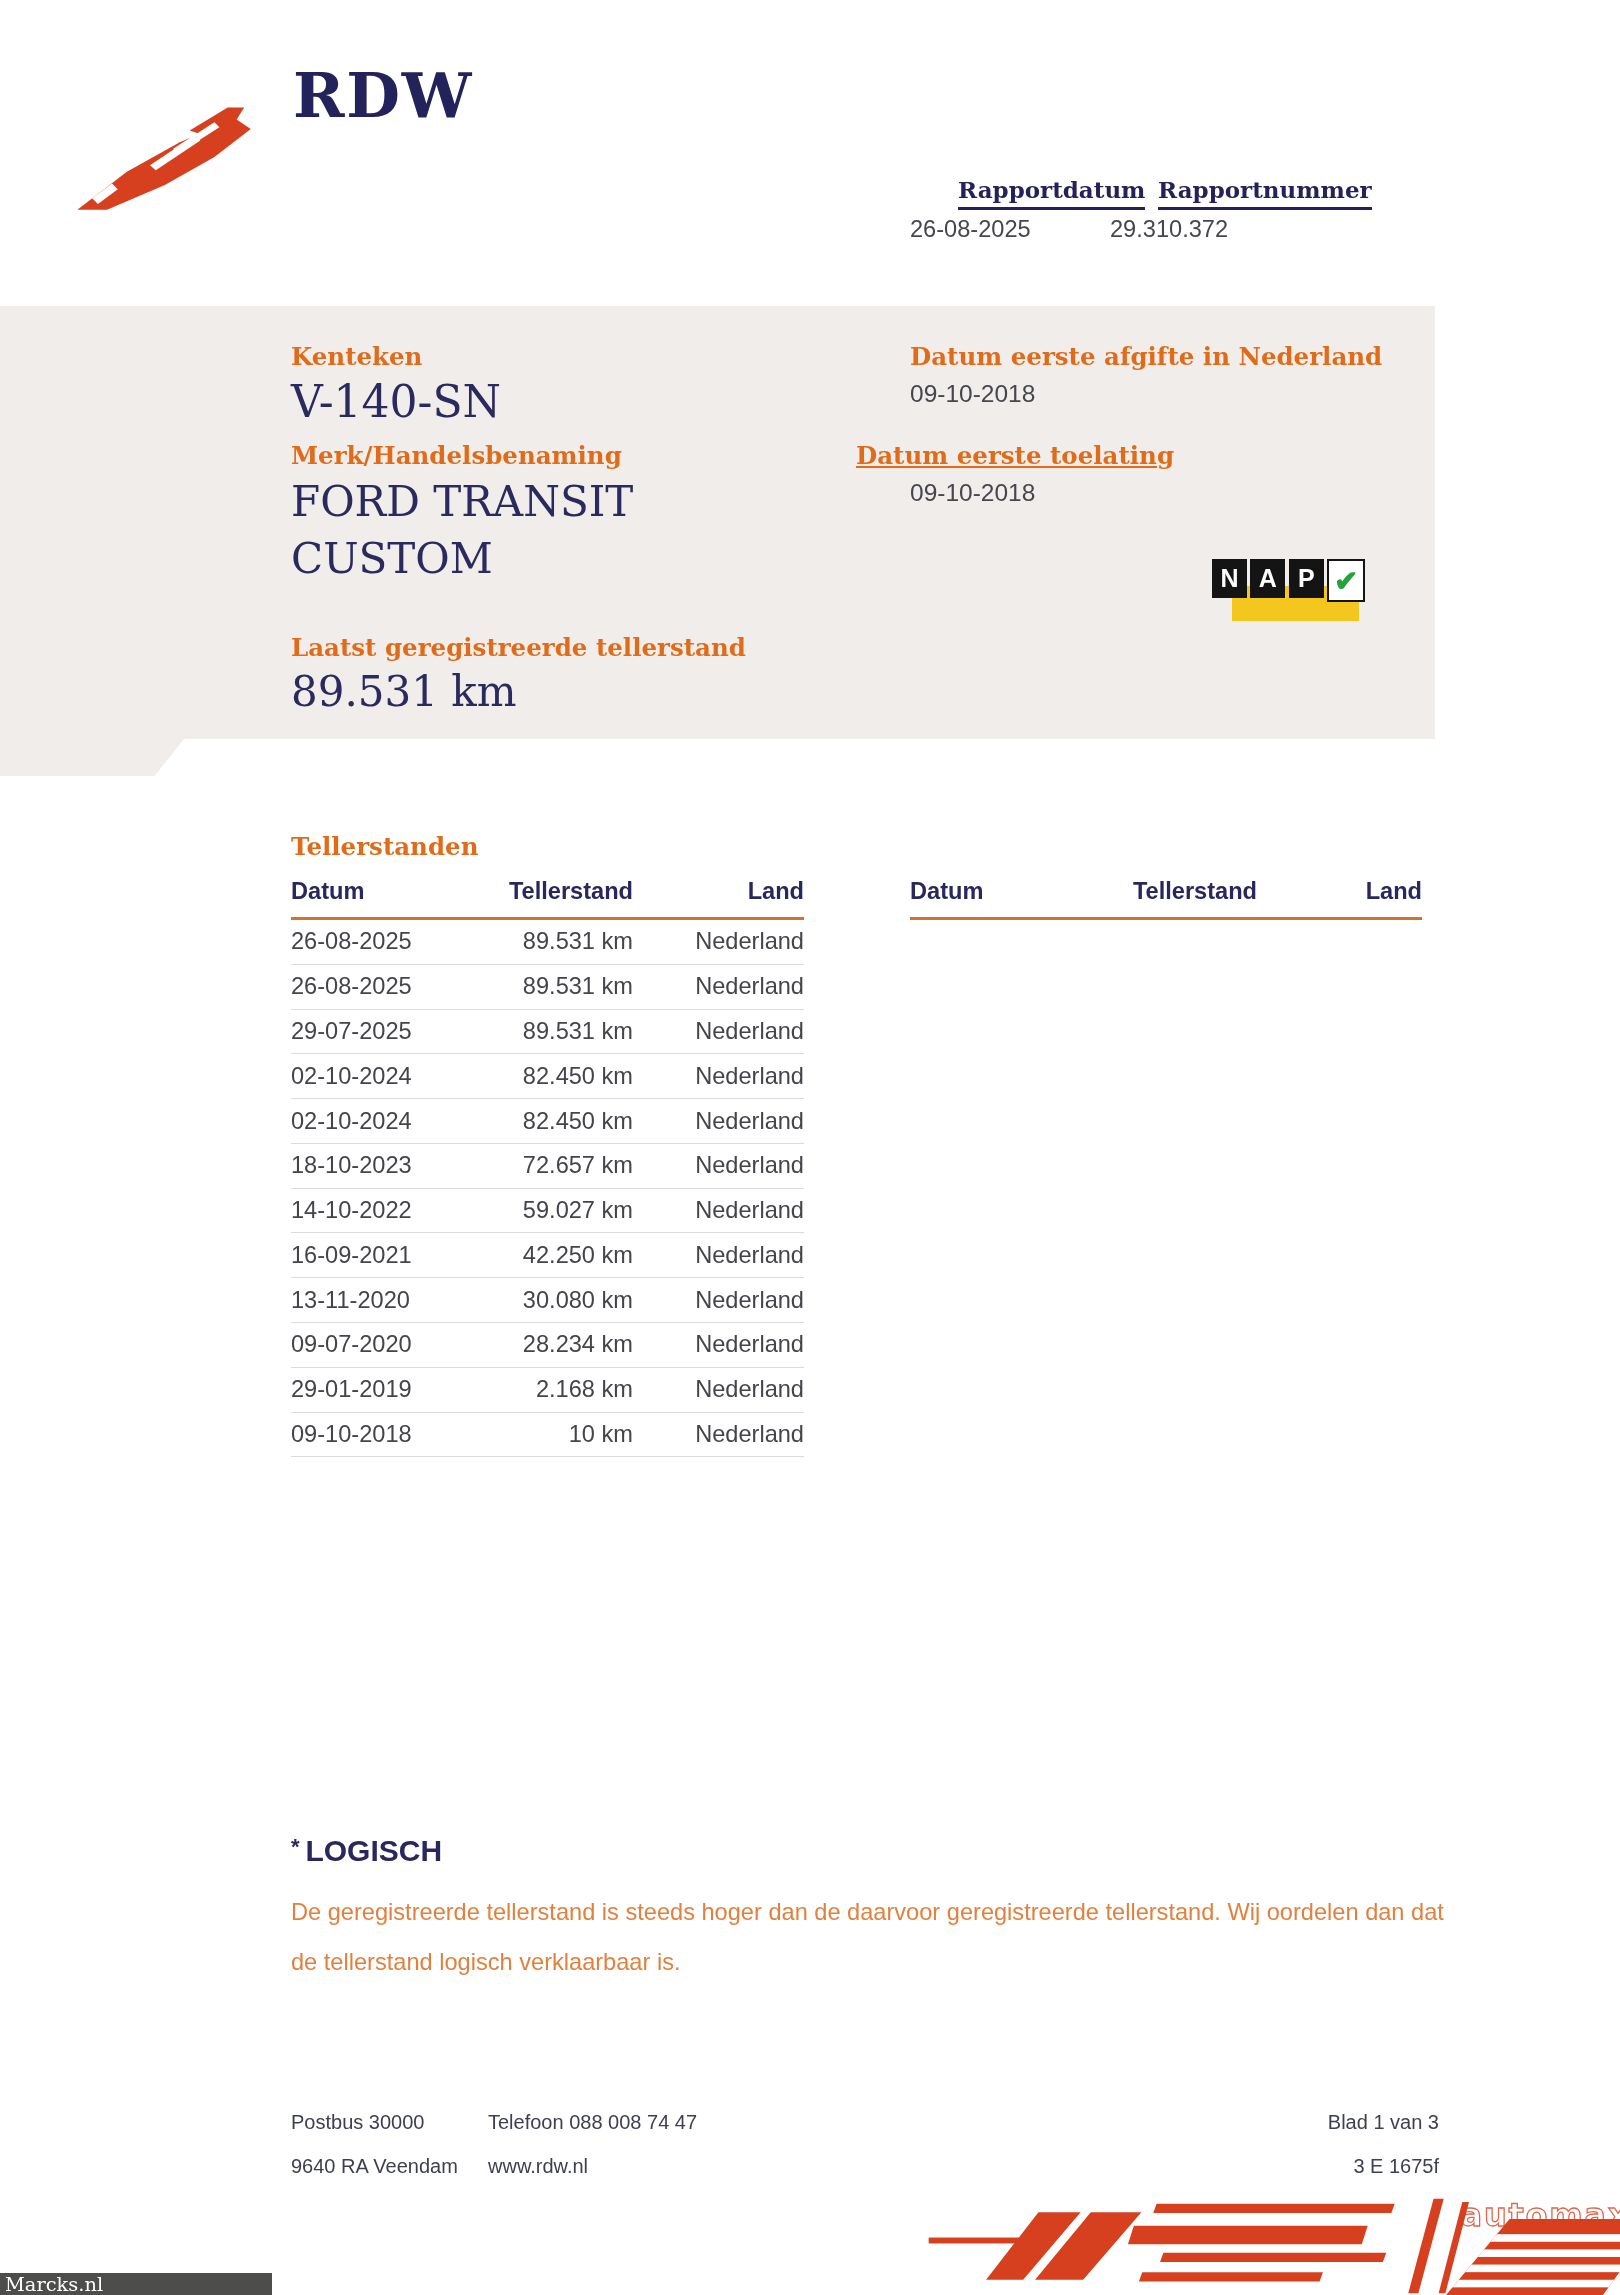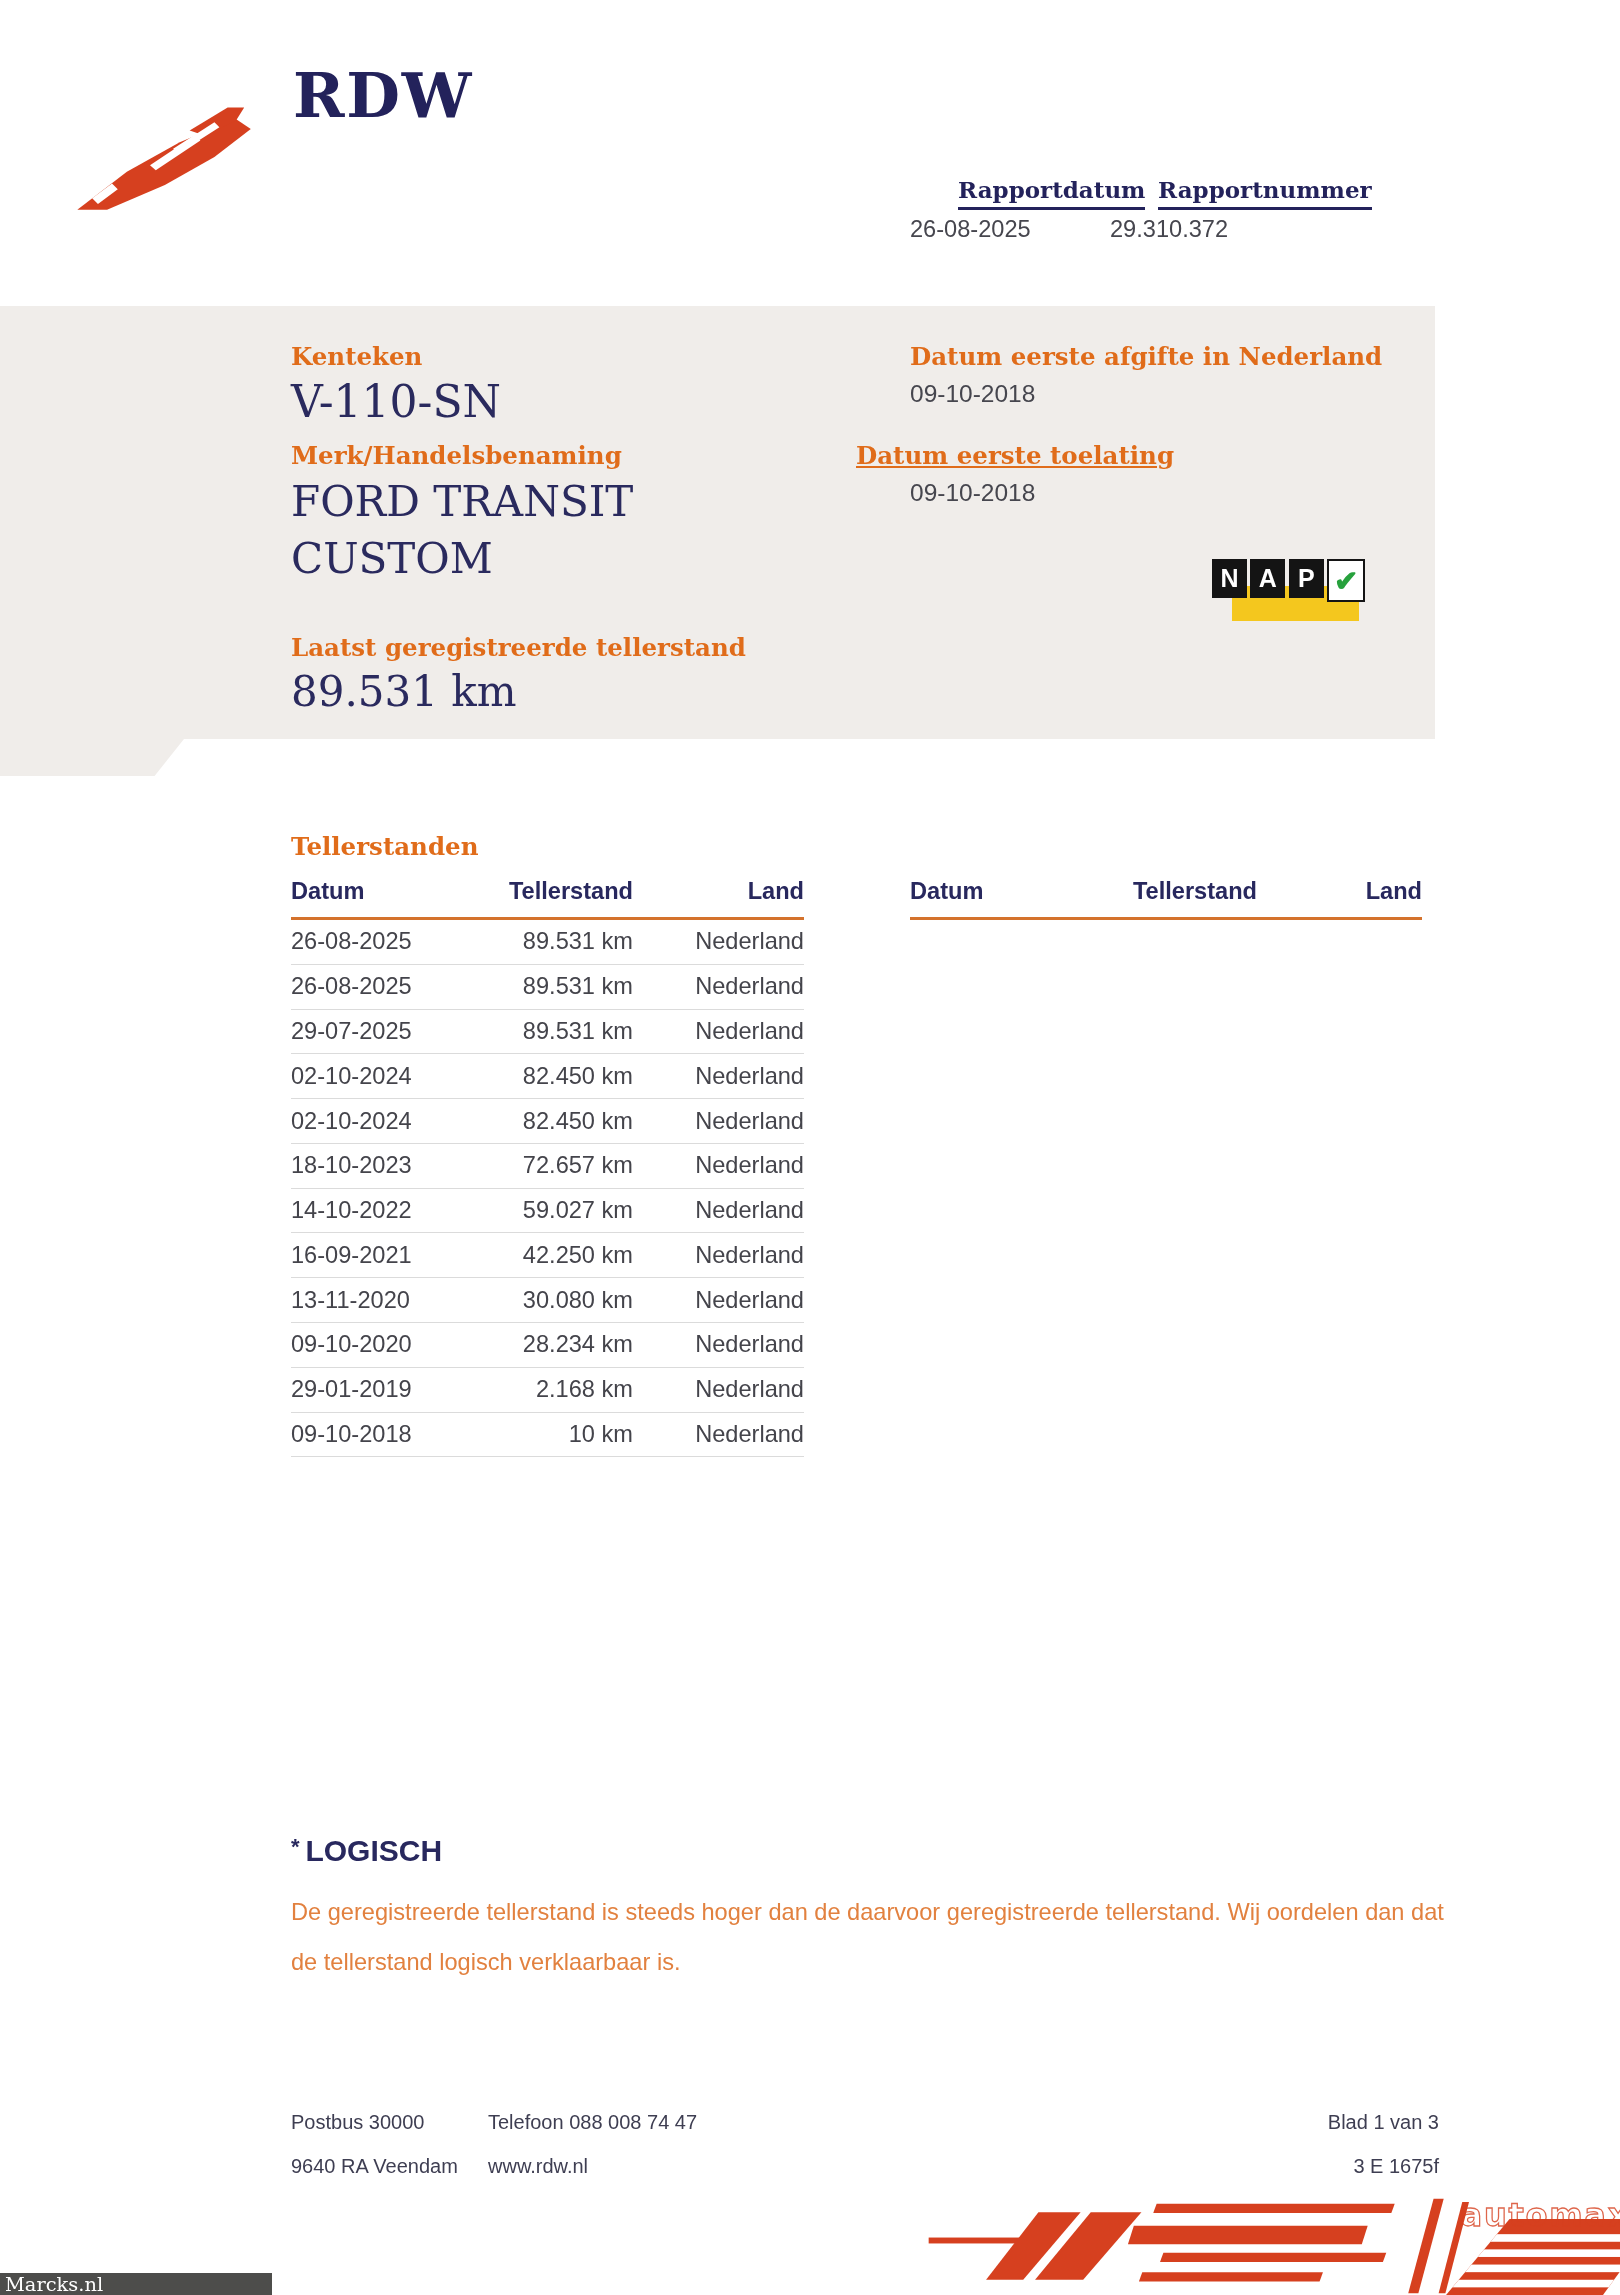--- a/index.html
+++ b/index.html
@@ -76,21 +76,21 @@
 
   <div class="abs meta-label" style="left:910px;">Rapportdatum</div>
   <div class="abs meta-label" style="left:1110px;">Rapportnummer</div>
   <div class="abs meta-value" style="left:910px;">26-08-2025</div>
   <div class="abs meta-value" style="left:1110px;">29.310.372</div>
 
   <div class="abs panel"></div>
   <div class="abs panel-tail"></div>
 
   <div class="abs olabel" style="left:291px;top:342px;">Kenteken</div>
-  <div class="abs bigval" style="left:291px;top:376px;">V-110-SN</div>
+  <div class="abs bigval" style="left:291px;top:376px;">V-140-SN</div>
 
   <div class="abs olabel" style="left:291px;top:441px;">Merk/Handelsbenaming</div>
   <div class="abs bigval" style="left:291px;top:474px;width:473px;font-size:42px;line-height:1.35;">FORD TRANSIT CUSTOM</div>
 
   <div class="abs olabel" style="left:291px;top:633px;">Laatst geregistreerde tellerstand</div>
   <div class="abs bigval" style="left:291px;top:667px;font-size:42px;">89.531 km</div>
 
   <div class="abs olabel" style="left:910px;top:342px;">Datum eerste afgifte in Nederland</div>
   <div class="abs smallval" style="left:910px;top:380px;">09-10-2018</div>
 
@@ -154,21 +154,21 @@
         <div class="c1">16-09-2021</div>
         <div class="c2">42.250 km</div>
         <div class="c3">Nederland</div>
       </div>
         <div class="trow">
         <div class="c1">13-11-2020</div>
         <div class="c2">30.080 km</div>
         <div class="c3">Nederland</div>
       </div>
         <div class="trow">
-        <div class="c1">09-10-2020</div>
+        <div class="c1">09-07-2020</div>
         <div class="c2">28.234 km</div>
         <div class="c3">Nederland</div>
       </div>
         <div class="trow">
         <div class="c1">29-01-2019</div>
         <div class="c2">2.168 km</div>
         <div class="c3">Nederland</div>
       </div>
         <div class="trow">
         <div class="c1">09-10-2018</div>

